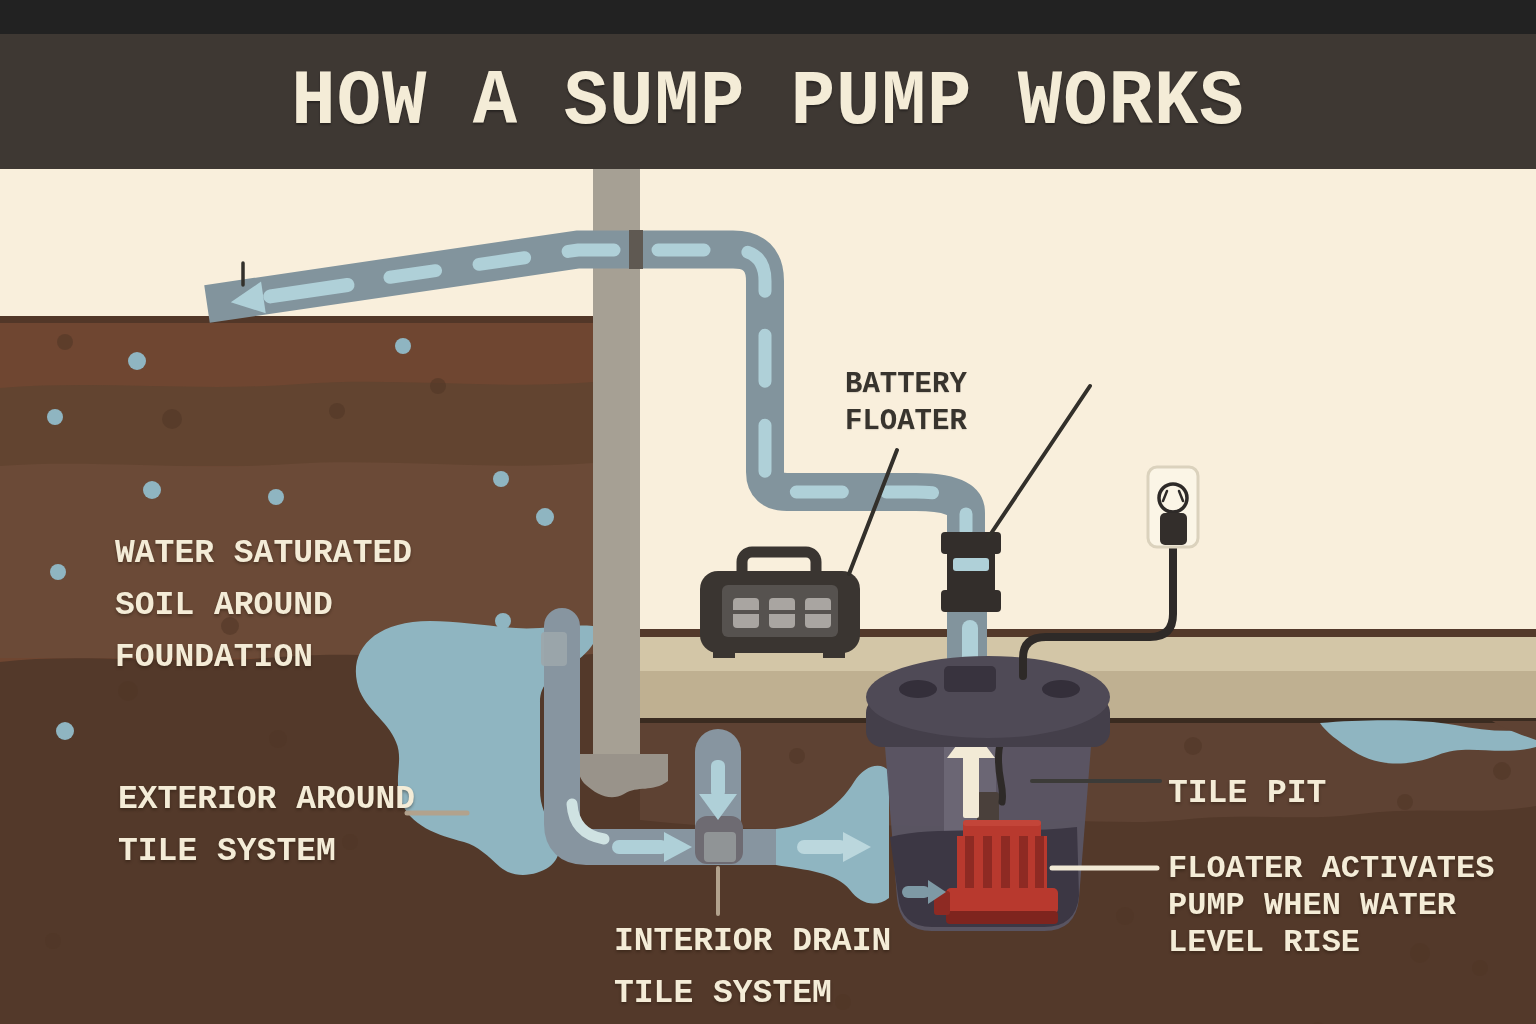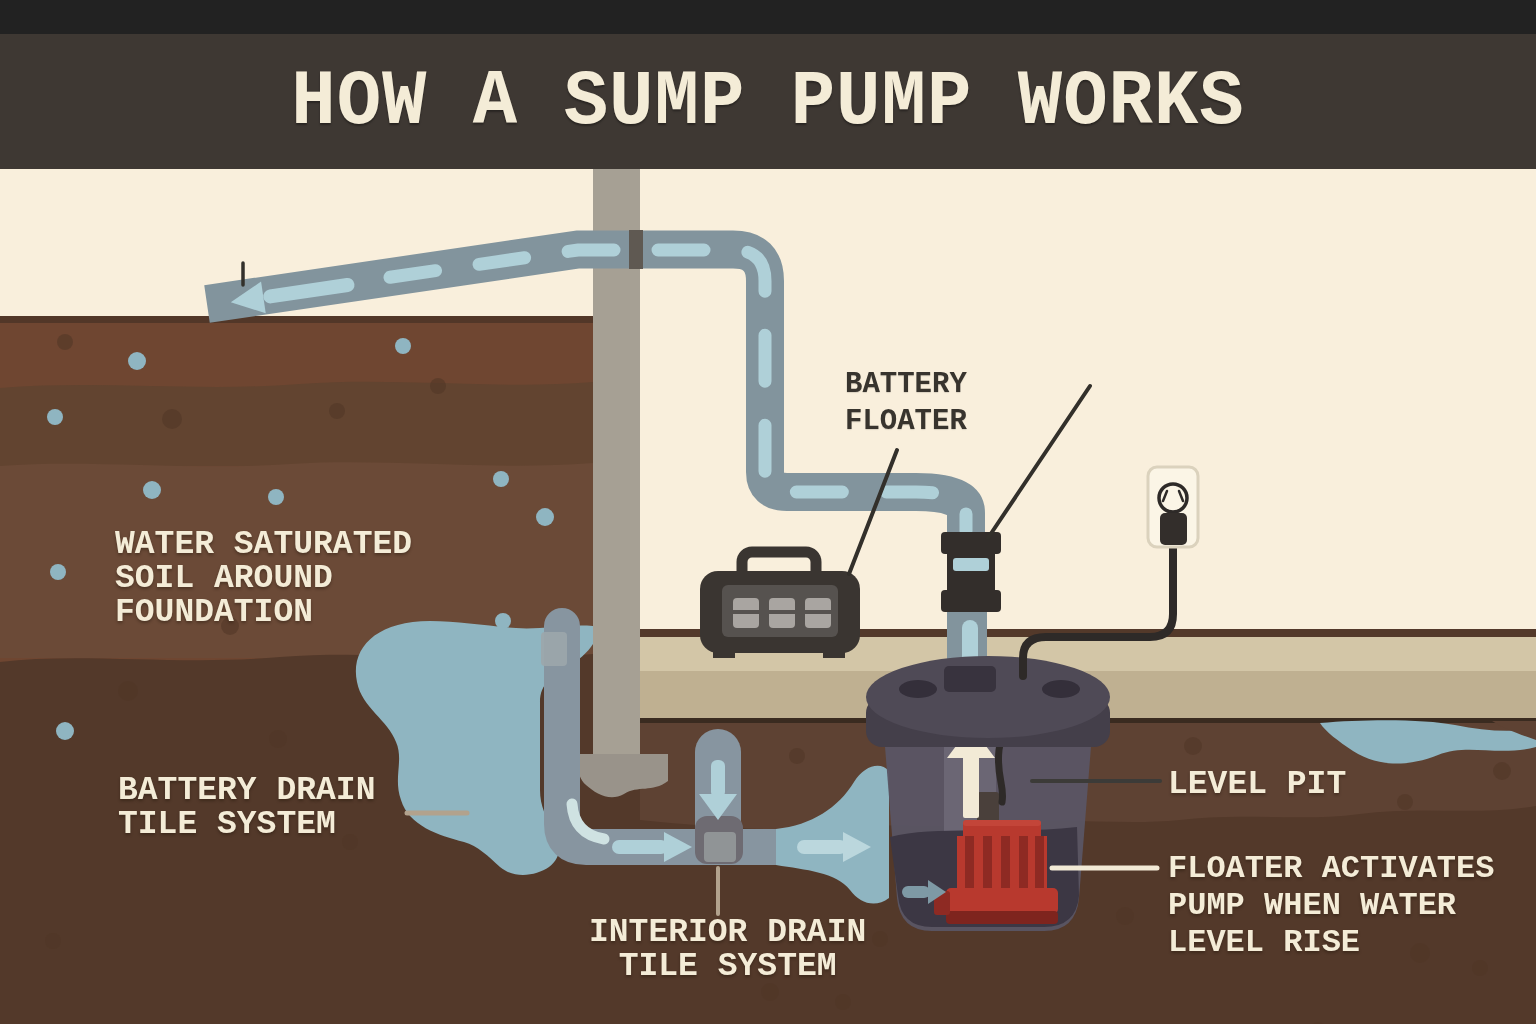--- a/index.html
+++ b/index.html
@@ -16,27 +16,27 @@
   .hdr h1{
     margin:0;font-size:74px;font-weight:bold;letter-spacing:1px;
     color:var(--paper);text-shadow:0 2px 2px rgba(0,0,0,.35);
     transform:scaleY(1.04);
   }
   .lbl{
     position:absolute;font-weight:bold;white-space:pre-line;z-index:6;
     line-height:37px;
   }
   .dark{color:var(--ink);font-size:29px;text-shadow:0 1px 1px rgba(0,0,0,.12);}
-  .light{color:var(--paper);font-size:33px;line-height:34px;text-shadow:0 2px 3px rgba(30,18,8,.38);}
+  .light{color:var(--paper);font-size:33px;line-height:52px;text-shadow:0 2px 3px rgba(30,18,8,.38);}
   #lbl-discharge{left:135px;top:180px;letter-spacing:.5px;}
   #lbl-checkvalve{left:1037px;top:228px;}
   #lbl-battery{left:845px;top:332px;}
   #lbl-water{left:115px;top:494px;}
   #lbl-exterior{left:118px;top:740px;}
-  #lbl-interior{left:589px;top:882px;text-align:center;}
+  #lbl-interior{left:614px;top:882px;}
   #lbl-sumppit{left:1168px;top:734px;}
   #lbl-floater{left:1168px;top:816px;font-size:32px;line-height:37px;}
 </style>
 </head>
 <body>
 
 <div class="stage">
 
 <svg width="1536" height="1024" viewBox="0 0 1536 1024">
 
@@ -229,22 +229,22 @@
 
 <div class="hdr">
   <h1>HOW A SUMP PUMP WORKS</h1>
 </div>
 
 <div class="lbl dark" id="lbl-battery">BATTERY
 FLOATER</div>
 <div class="lbl light" id="lbl-water">WATER SATURATED
 SOIL AROUND
 FOUNDATION</div>
-<div class="lbl light" id="lbl-exterior">BATTERY DRAIN
+<div class="lbl light" id="lbl-exterior">EXTERIOR AROUND
 TILE SYSTEM</div>
 <div class="lbl light" id="lbl-interior">INTERIOR DRAIN
 TILE SYSTEM</div>
-<div class="lbl light" id="lbl-sumppit">LEVEL PIT</div>
+<div class="lbl light" id="lbl-sumppit">TILE PIT</div>
 <div class="lbl light" id="lbl-floater">FLOATER ACTIVATES
 PUMP WHEN WATER
 LEVEL RISE</div>
 
 </div>
 
 </body></html>

